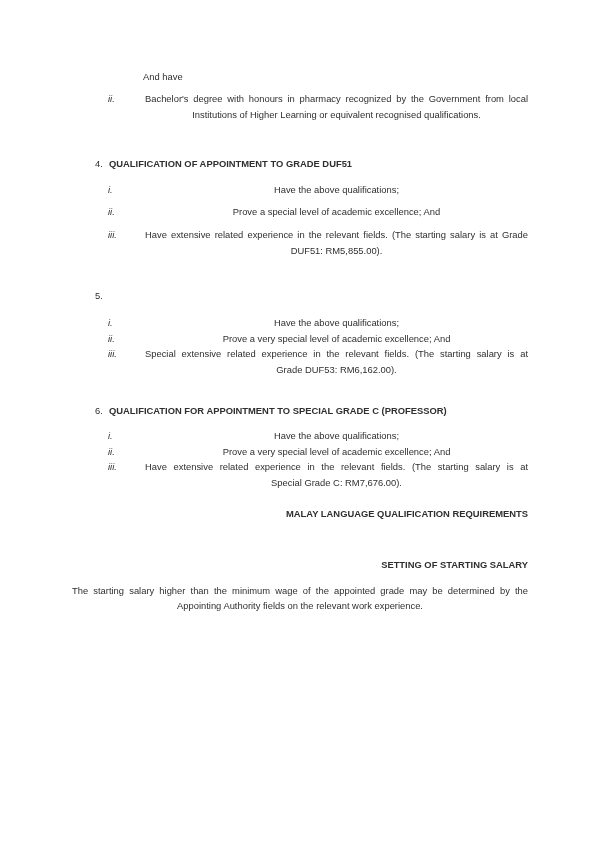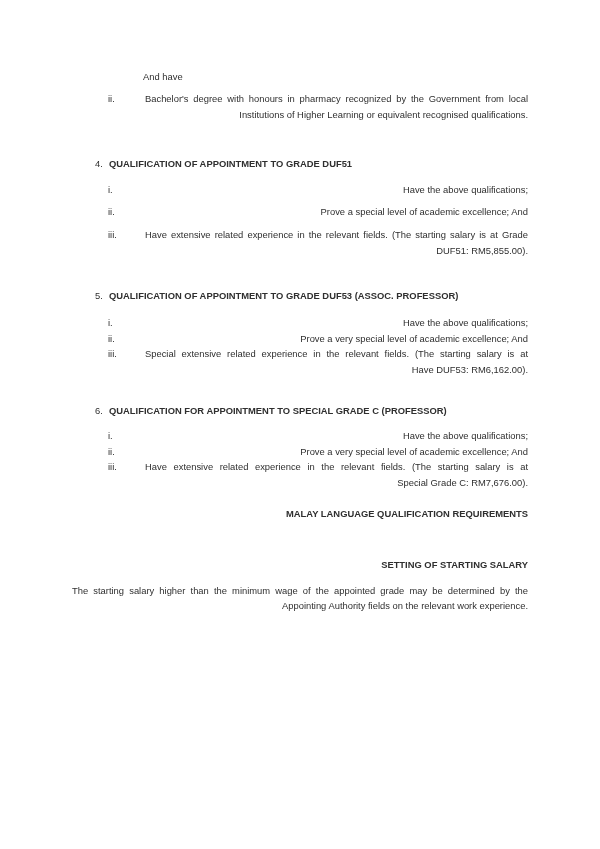--- a/index.html
+++ b/index.html
@@ -14,26 +14,26 @@
     overflow:hidden;
     box-sizing:border-box;
   }
   .content { padding:69px 72px 0 72px; }
 
   
   .cont-line { margin-left:71px; }
 
   
   .li { display:flex; margin-left:36px; }
-  .marker { flex:0 0 37px; width:37px; }
+  .marker { flex:0 0 37px; width:37px;font-style:italic; }
   .li-text { flex:1; min-width:0; }
 
   
   .jl { text-align:justify; text-align-last:justify; -moz-text-align-last:justify; white-space:normal; }
-  .ll { text-align:right; }
+  .ll { text-align:center; }
 
   
   .sec-head { display:flex; margin-left:23px; }
   .sec-num { flex:0 0 14px; width:14px; font-weight:400; }
   .sec-title { font-weight:700;text-align:center; }
 
   
   .h-left { font-weight:700;text-align:right; }
 
   
@@ -87,39 +87,38 @@
     <div class="li mt-e">
       <span class="marker">iii.</span>
       <div class="li-text">
         <div class="jl">Have extensive related experience in the relevant fields. (The starting salary is at Grade</div>
         <div class="ll">DUF51: RM5,855.00).</div>
       </div>
     </div>
 
     <div class="sec-head mt-f">
       <span class="sec-num">5.</span>
-      <span class="sec-title">QUALIFICATION OF APPOINTMENT TO GRADE DUF53 (ASSOC. PROFESSOR)</span>
     </div>
     <div class="li mt-g">
       <span class="marker">i.</span>
       <div class="li-text">
         <div class="ll">Have the above qualifications;</div>
       </div>
     </div>
     <div class="li mt-h">
       <span class="marker">ii.</span>
       <div class="li-text">
         <div class="ll">Prove a very special level of academic excellence; And</div>
       </div>
     </div>
     <div class="li mt-h">
       <span class="marker">iii.</span>
       <div class="li-text">
         <div class="jl">Special extensive related experience in the relevant fields. (The starting salary is at</div>
-        <div class="ll">Have DUF53: RM6,162.00).</div>
+        <div class="ll">Grade DUF53: RM6,162.00).</div>
       </div>
     </div>
 
     <div class="sec-head mt-i">
       <span class="sec-num">6.</span>
       <span class="sec-title">QUALIFICATION FOR APPOINTMENT TO SPECIAL GRADE C (PROFESSOR)</span>
     </div>
     <div class="li mt-j">
       <span class="marker">i.</span>
       <div class="li-text">

